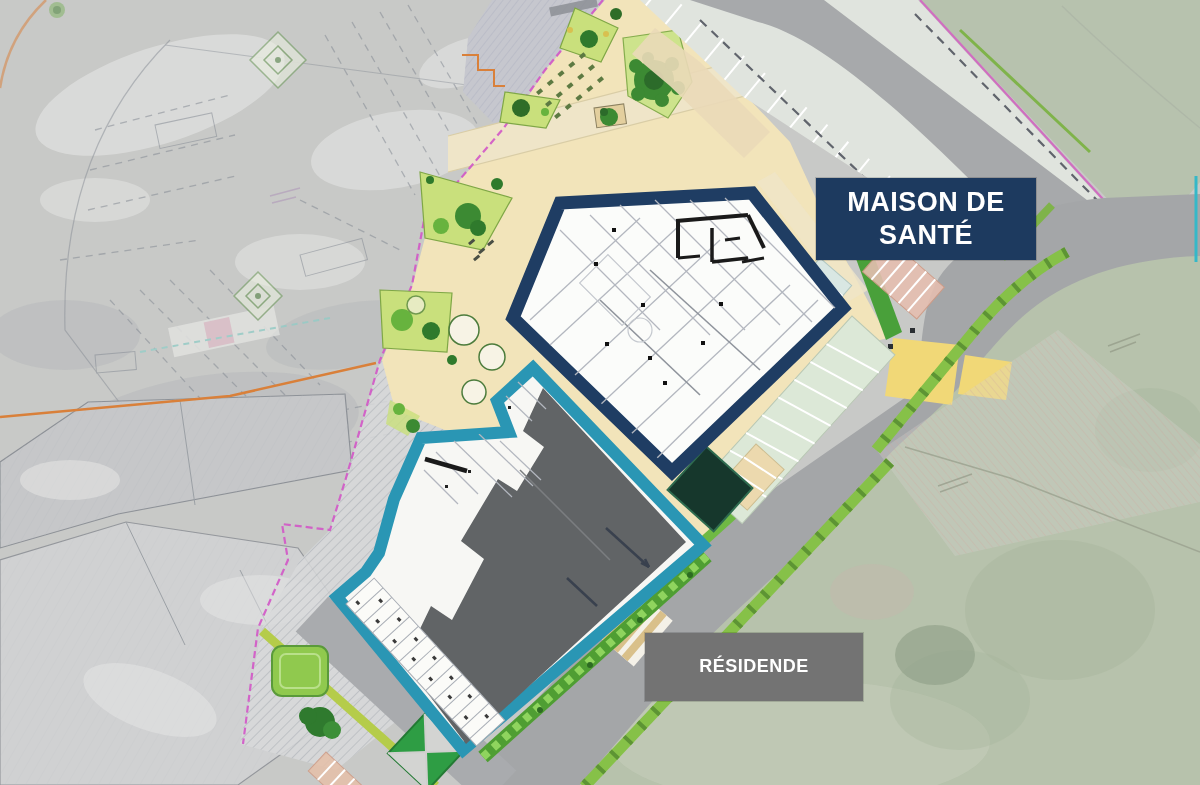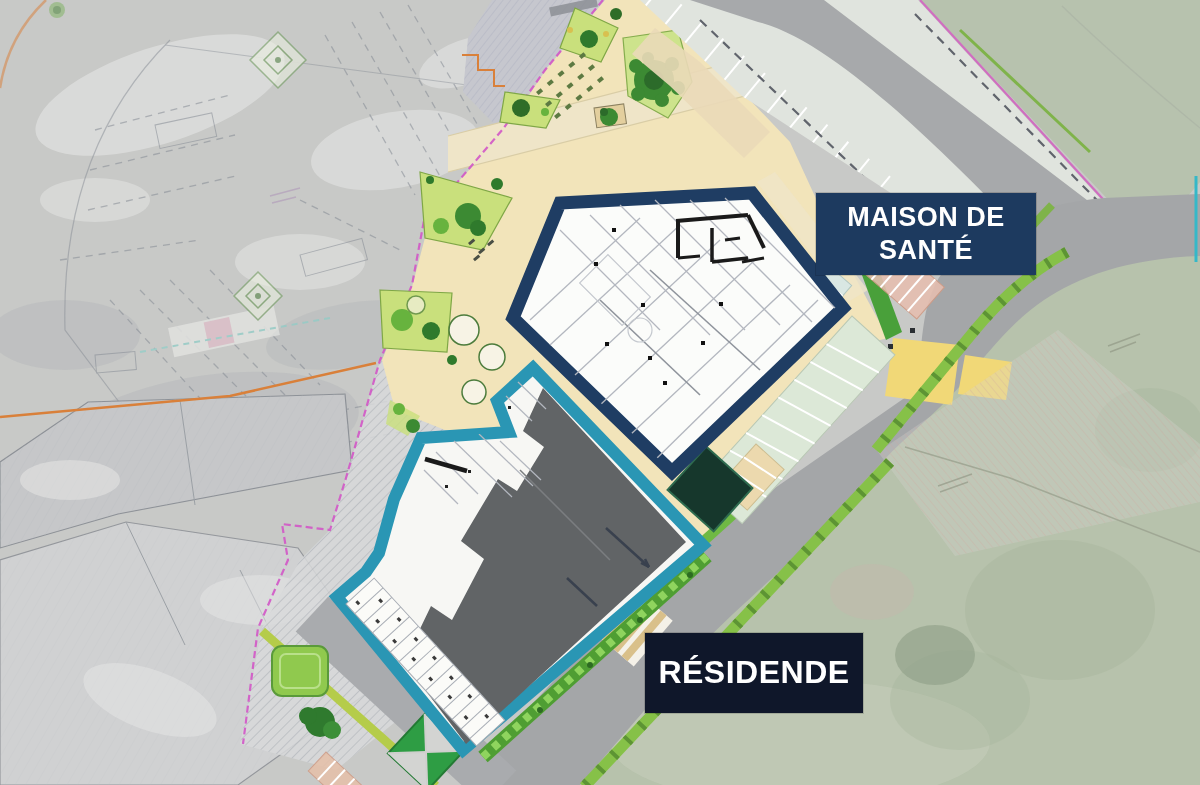--- a/index.html
+++ b/index.html
@@ -2,22 +2,22 @@
 <html><head>
 <meta charset="utf-8">
 <style>
   html,body{margin:0;padding:0;background:#222;}
   .stage{position:relative;width:1200px;height:785px;overflow:hidden;background:#c8c9c7;
          font-family:"Liberation Sans", sans-serif;}
   .stage svg{position:absolute;left:0;top:0;}
   .plan-label{position:absolute;display:flex;flex-direction:column;align-items:center;justify-content:center;
       color:#fff;font-weight:bold;text-align:center;letter-spacing:.5px;line-height:1.22;
       box-shadow:0 0 0 1px rgba(0,0,0,.15);}
-  .label-navy{left:816px;top:178px;width:220px;height:82px;background:#1d3a5f;font-size:27px;margin-top:15px;}
-  .label-teal{left:645px;top:633px;width:218px;height:80px;background:#0f172a;font-size:32px;}
+  .label-navy{left:816px;top:178px;width:220px;height:82px;background:#1d3a5f;font-size:27px;}
+  .label-teal{left:645px;top:633px;width:218px;height:68px;background:#737373;font-size:18px;}
 </style>
 </head>
 <body>
 
 <div class="stage">
 <svg width="1200" height="785" viewBox="0 0 1200 785">
   <defs>
     <pattern id="hatchGray" width="7" height="7" patternTransform="rotate(45)" patternUnits="userSpaceOnUse">
       <line x1="0" y1="0" x2="0" y2="7" stroke="#9aa0a8" stroke-width="1"></line>
     </pattern>

